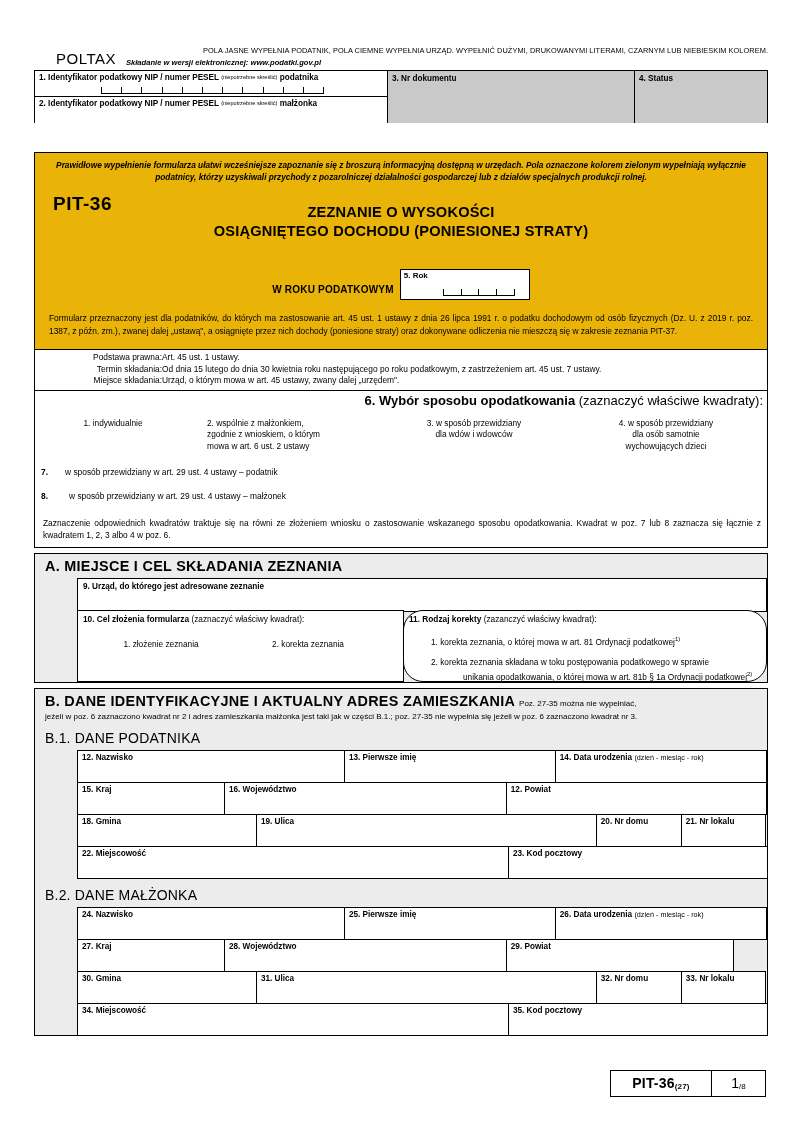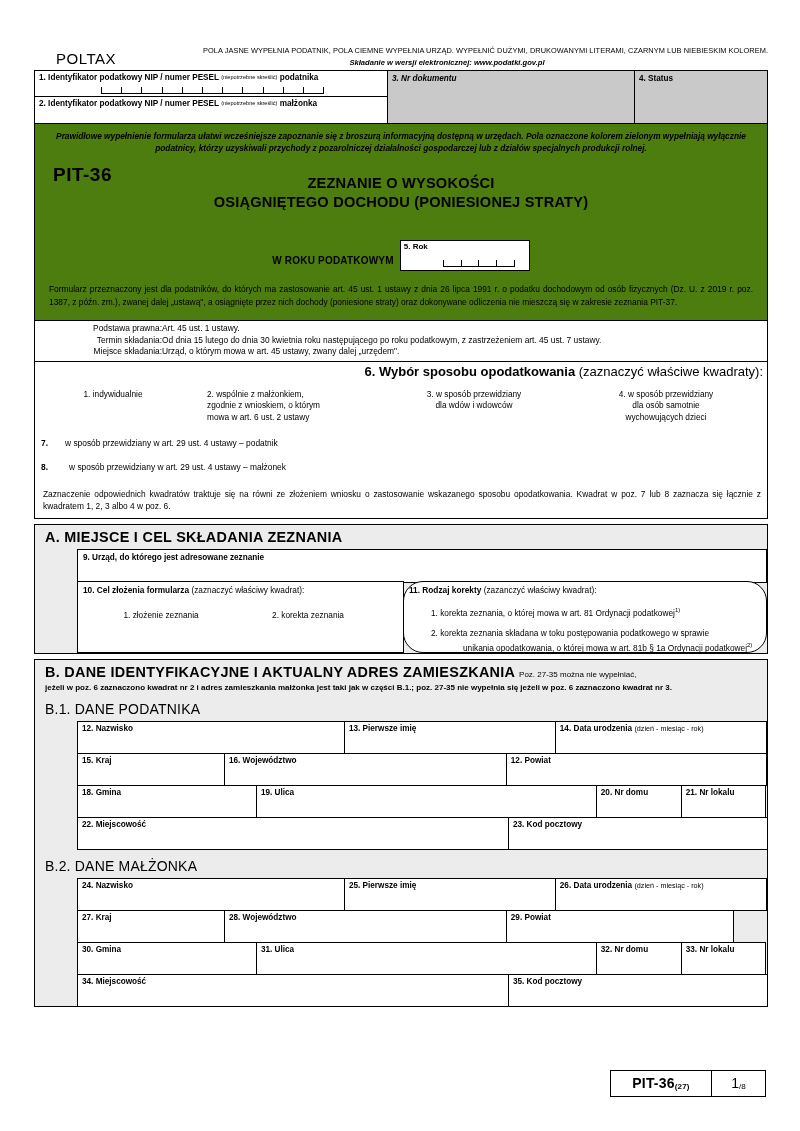--- a/index.html
+++ b/index.html
@@ -40,21 +40,21 @@
     font-size: 7.4px;
     text-align: right;
     letter-spacing: 0.05px;
     line-height: 10px;
     white-space: nowrap;
   }
   .electronic-line {
     font-size: 7.6px;
     font-style: italic;
     font-weight: bold;
-    text-align: center;
+    text-align: left;
     line-height: 11px;
     padding-top: 1px;
   }
 
   .idblock {
     display: flex;
     border: 1.4px solid #000;
     border-bottom: none;
   }
   .id-left { width: 353px; border-right: 1.4px solid #000; }
@@ -86,34 +86,34 @@
     border-bottom: 1px solid #000;
     border-right: 1px solid #000;
   }
   .comb > i:first-child { border-left: 1px solid #000; }
 
   .id-doc {
     flex: 1;
     background: #c9c9c9;
     border-right: 1.4px solid #000;
     padding: 3px 0 0 4px;
-    font-style: italic;
   }
   .id-status {
     width: 132px;
     background: #c9c9c9;
     padding: 3px 0 0 4px;
   }
   .doc-label { font-size: 8.2px; font-weight: bold; }
 
   
   .green {
-    background: #4d7c0f;
+    background: #eab308;
     border: 1.4px solid #000;
     padding: 6px 10px 10px 10px;
+    margin-top: 29px;
   }
   .green-note {
     font-size: 8.3px;
     font-style: italic;
     font-weight: bold;
     text-align: center;
     line-height: 11.6px;
     padding: 1px 6px 0 6px;
   }
   .pit-row { position: relative; height: 78px; }
@@ -232,21 +232,20 @@
     font-size: 8px;
     font-weight: normal;
     letter-spacing: 0;
   }
   .sec-note2 {
     background: #ececec;
     font-size: 8px;
     padding: 0 4px 3px 10px;
     line-height: 11px;
     text-align: justify;
-    font-weight: bold;
   }
 
   .sec-body {
     display: flex;
     background: #ececec;
   }
   .gutter { width: 42px; flex: none; }
   .sec-fields { flex: 1; padding-right: 0; }
 
   

